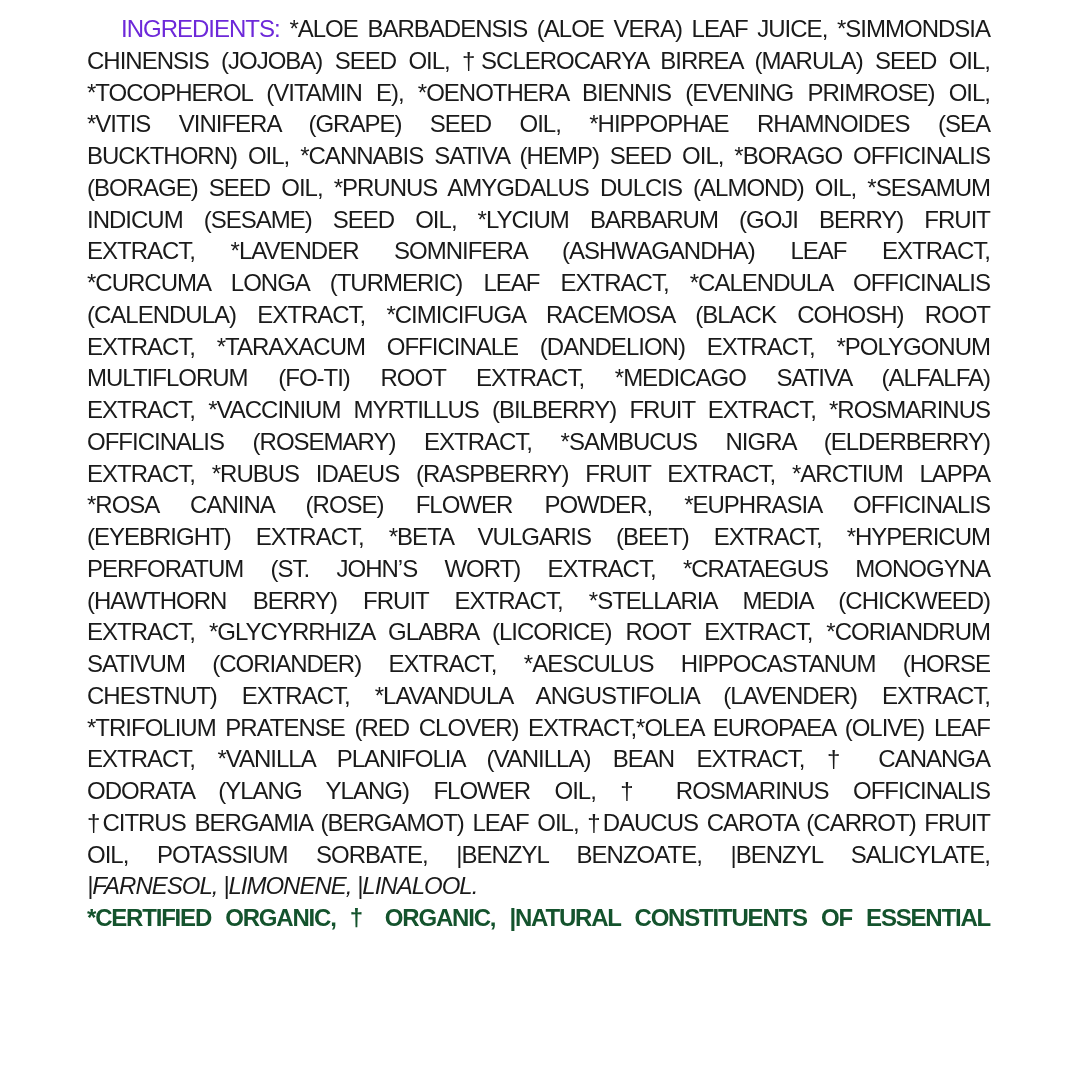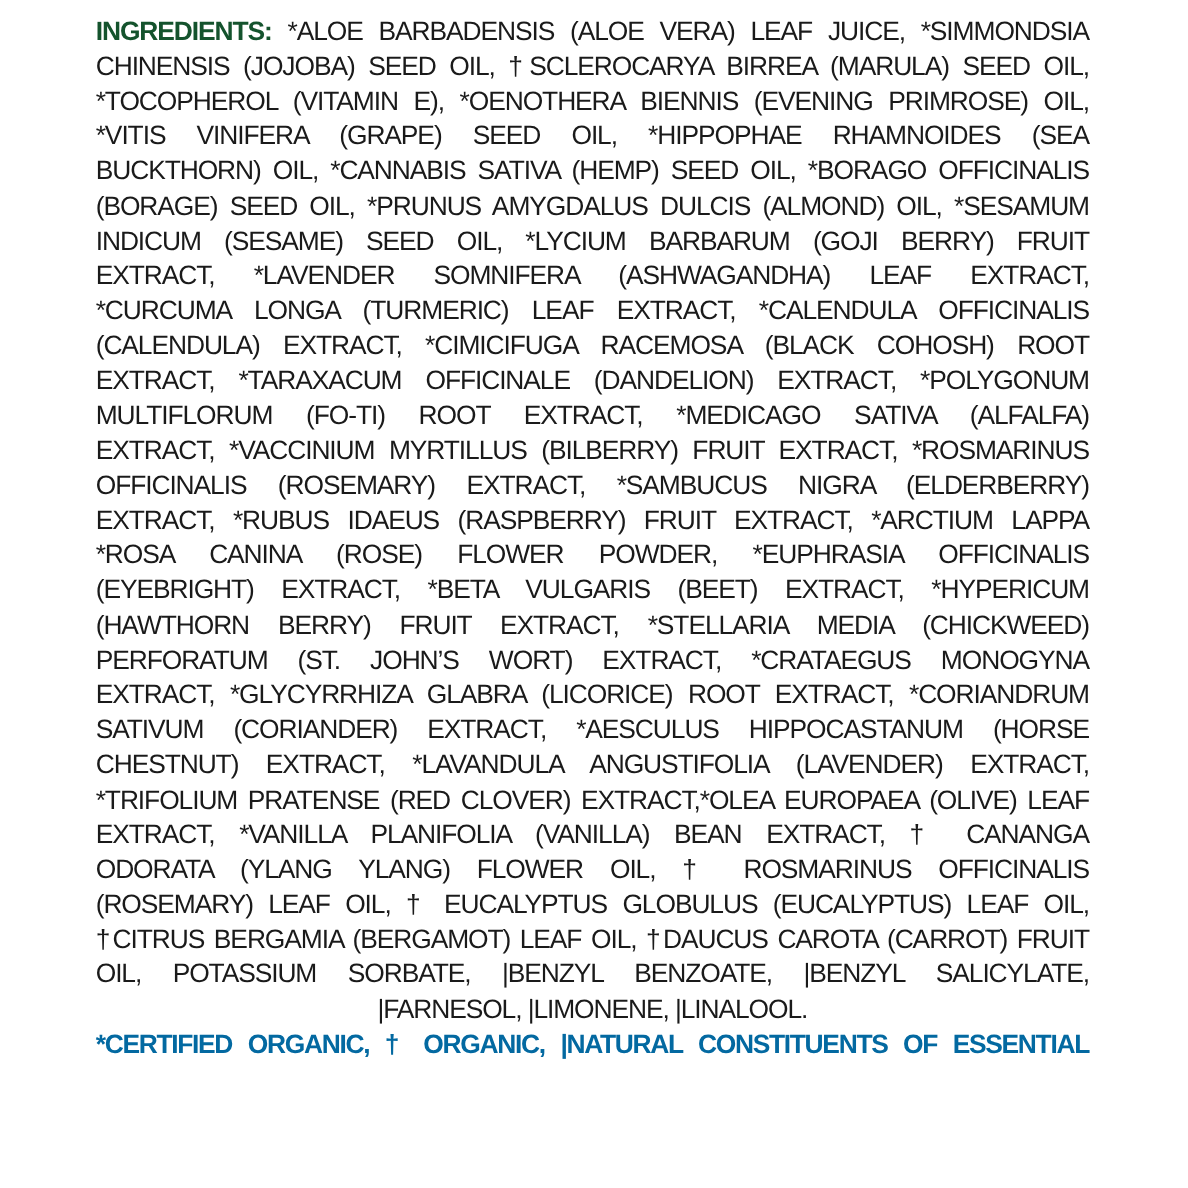--- a/index.html
+++ b/index.html
@@ -27,31 +27,33 @@
   }
   .jline {
     text-align: justify;
     text-align-last: justify;
     text-justify: inter-word;
     white-space: normal;
     height: 31.75px;
     overflow: visible;
   }
   .lline {
-    text-align: center;
+    text-align: left;
     height: 31.75px;
+    font-style: italic;
   }
   .heading-bold {
-    font-weight: bold;
-    color: #14532d;
+    font-weight: normal;
+    color: #6d28d9;
+    margin-left: 34px;
   }
   .legend {
     font-weight: bold;
     letter-spacing: -1.2px;
-    color: #0369a1;
+    color: #14532d;
   }
   .legend .jline, .legend .lline { height: 31.75px; }
 </style>
 </head>
 <body>
 
 <div class="page">
   <div class="label-block">
 
     <div class="jline"><span class="heading-bold">INGREDIENTS:</span> <span>*ALOE BARBADENSIS (ALOE VERA) LEAF JUICE, *SIMMONDSIA</span></div>
@@ -66,29 +68,28 @@
         <div class="jline">EXTRACT, *LAVENDER SOMNIFERA (ASHWAGANDHA) LEAF EXTRACT,</div>
         <div class="jline">*CURCUMA LONGA (TURMERIC) LEAF EXTRACT, *CALENDULA OFFICINALIS</div>
         <div class="jline">(CALENDULA) EXTRACT, *CIMICIFUGA RACEMOSA (BLACK COHOSH) ROOT</div>
         <div class="jline">EXTRACT, *TARAXACUM OFFICINALE (DANDELION) EXTRACT, *POLYGONUM</div>
         <div class="jline">MULTIFLORUM (FO-TI) ROOT EXTRACT, *MEDICAGO SATIVA (ALFALFA)</div>
         <div class="jline">EXTRACT, *VACCINIUM MYRTILLUS (BILBERRY) FRUIT EXTRACT, *ROSMARINUS</div>
         <div class="jline">OFFICINALIS (ROSEMARY) EXTRACT, *SAMBUCUS NIGRA (ELDERBERRY)</div>
         <div class="jline">EXTRACT, *RUBUS IDAEUS (RASPBERRY) FRUIT EXTRACT, *ARCTIUM LAPPA</div>
         <div class="jline">*ROSA CANINA (ROSE) FLOWER POWDER, *EUPHRASIA OFFICINALIS</div>
         <div class="jline">(EYEBRIGHT) EXTRACT, *BETA VULGARIS (BEET) EXTRACT, *HYPERICUM</div>
+        <div class="jline">PERFORATUM (ST. JOHN’S WORT) EXTRACT, *CRATAEGUS MONOGYNA</div>
         <div class="jline">(HAWTHORN BERRY) FRUIT EXTRACT, *STELLARIA MEDIA (CHICKWEED)</div>
-        <div class="jline">PERFORATUM (ST. JOHN’S WORT) EXTRACT, *CRATAEGUS MONOGYNA</div>
         <div class="jline">EXTRACT, *GLYCYRRHIZA GLABRA (LICORICE) ROOT EXTRACT, *CORIANDRUM</div>
         <div class="jline">SATIVUM (CORIANDER) EXTRACT, *AESCULUS HIPPOCASTANUM (HORSE</div>
         <div class="jline">CHESTNUT) EXTRACT, *LAVANDULA ANGUSTIFOLIA (LAVENDER) EXTRACT,</div>
         <div class="jline">*TRIFOLIUM PRATENSE (RED CLOVER) EXTRACT,*OLEA EUROPAEA (OLIVE) LEAF</div>
         <div class="jline">EXTRACT, *VANILLA PLANIFOLIA (VANILLA) BEAN EXTRACT, † CANANGA</div>
         <div class="jline">ODORATA (YLANG YLANG) FLOWER OIL, † ROSMARINUS OFFICINALIS</div>
-        <div class="jline">(ROSEMARY) LEAF OIL, † EUCALYPTUS GLOBULUS (EUCALYPTUS) LEAF OIL,</div>
         <div class="jline">†CITRUS BERGAMIA (BERGAMOT) LEAF OIL, †DAUCUS CAROTA (CARROT) FRUIT</div>
         <div class="jline">OIL, POTASSIUM SORBATE, |BENZYL BENZOATE, |BENZYL SALICYLATE,</div>
       </div>
 
     <div class="lline">|FARNESOL, |LIMONENE, |LINALOOL.</div>
 
     <div class="legend">
       <div class="jline">*CERTIFIED ORGANIC, † ORGANIC, |NATURAL CONSTITUENTS OF ESSENTIAL</div>
     </div>
 

